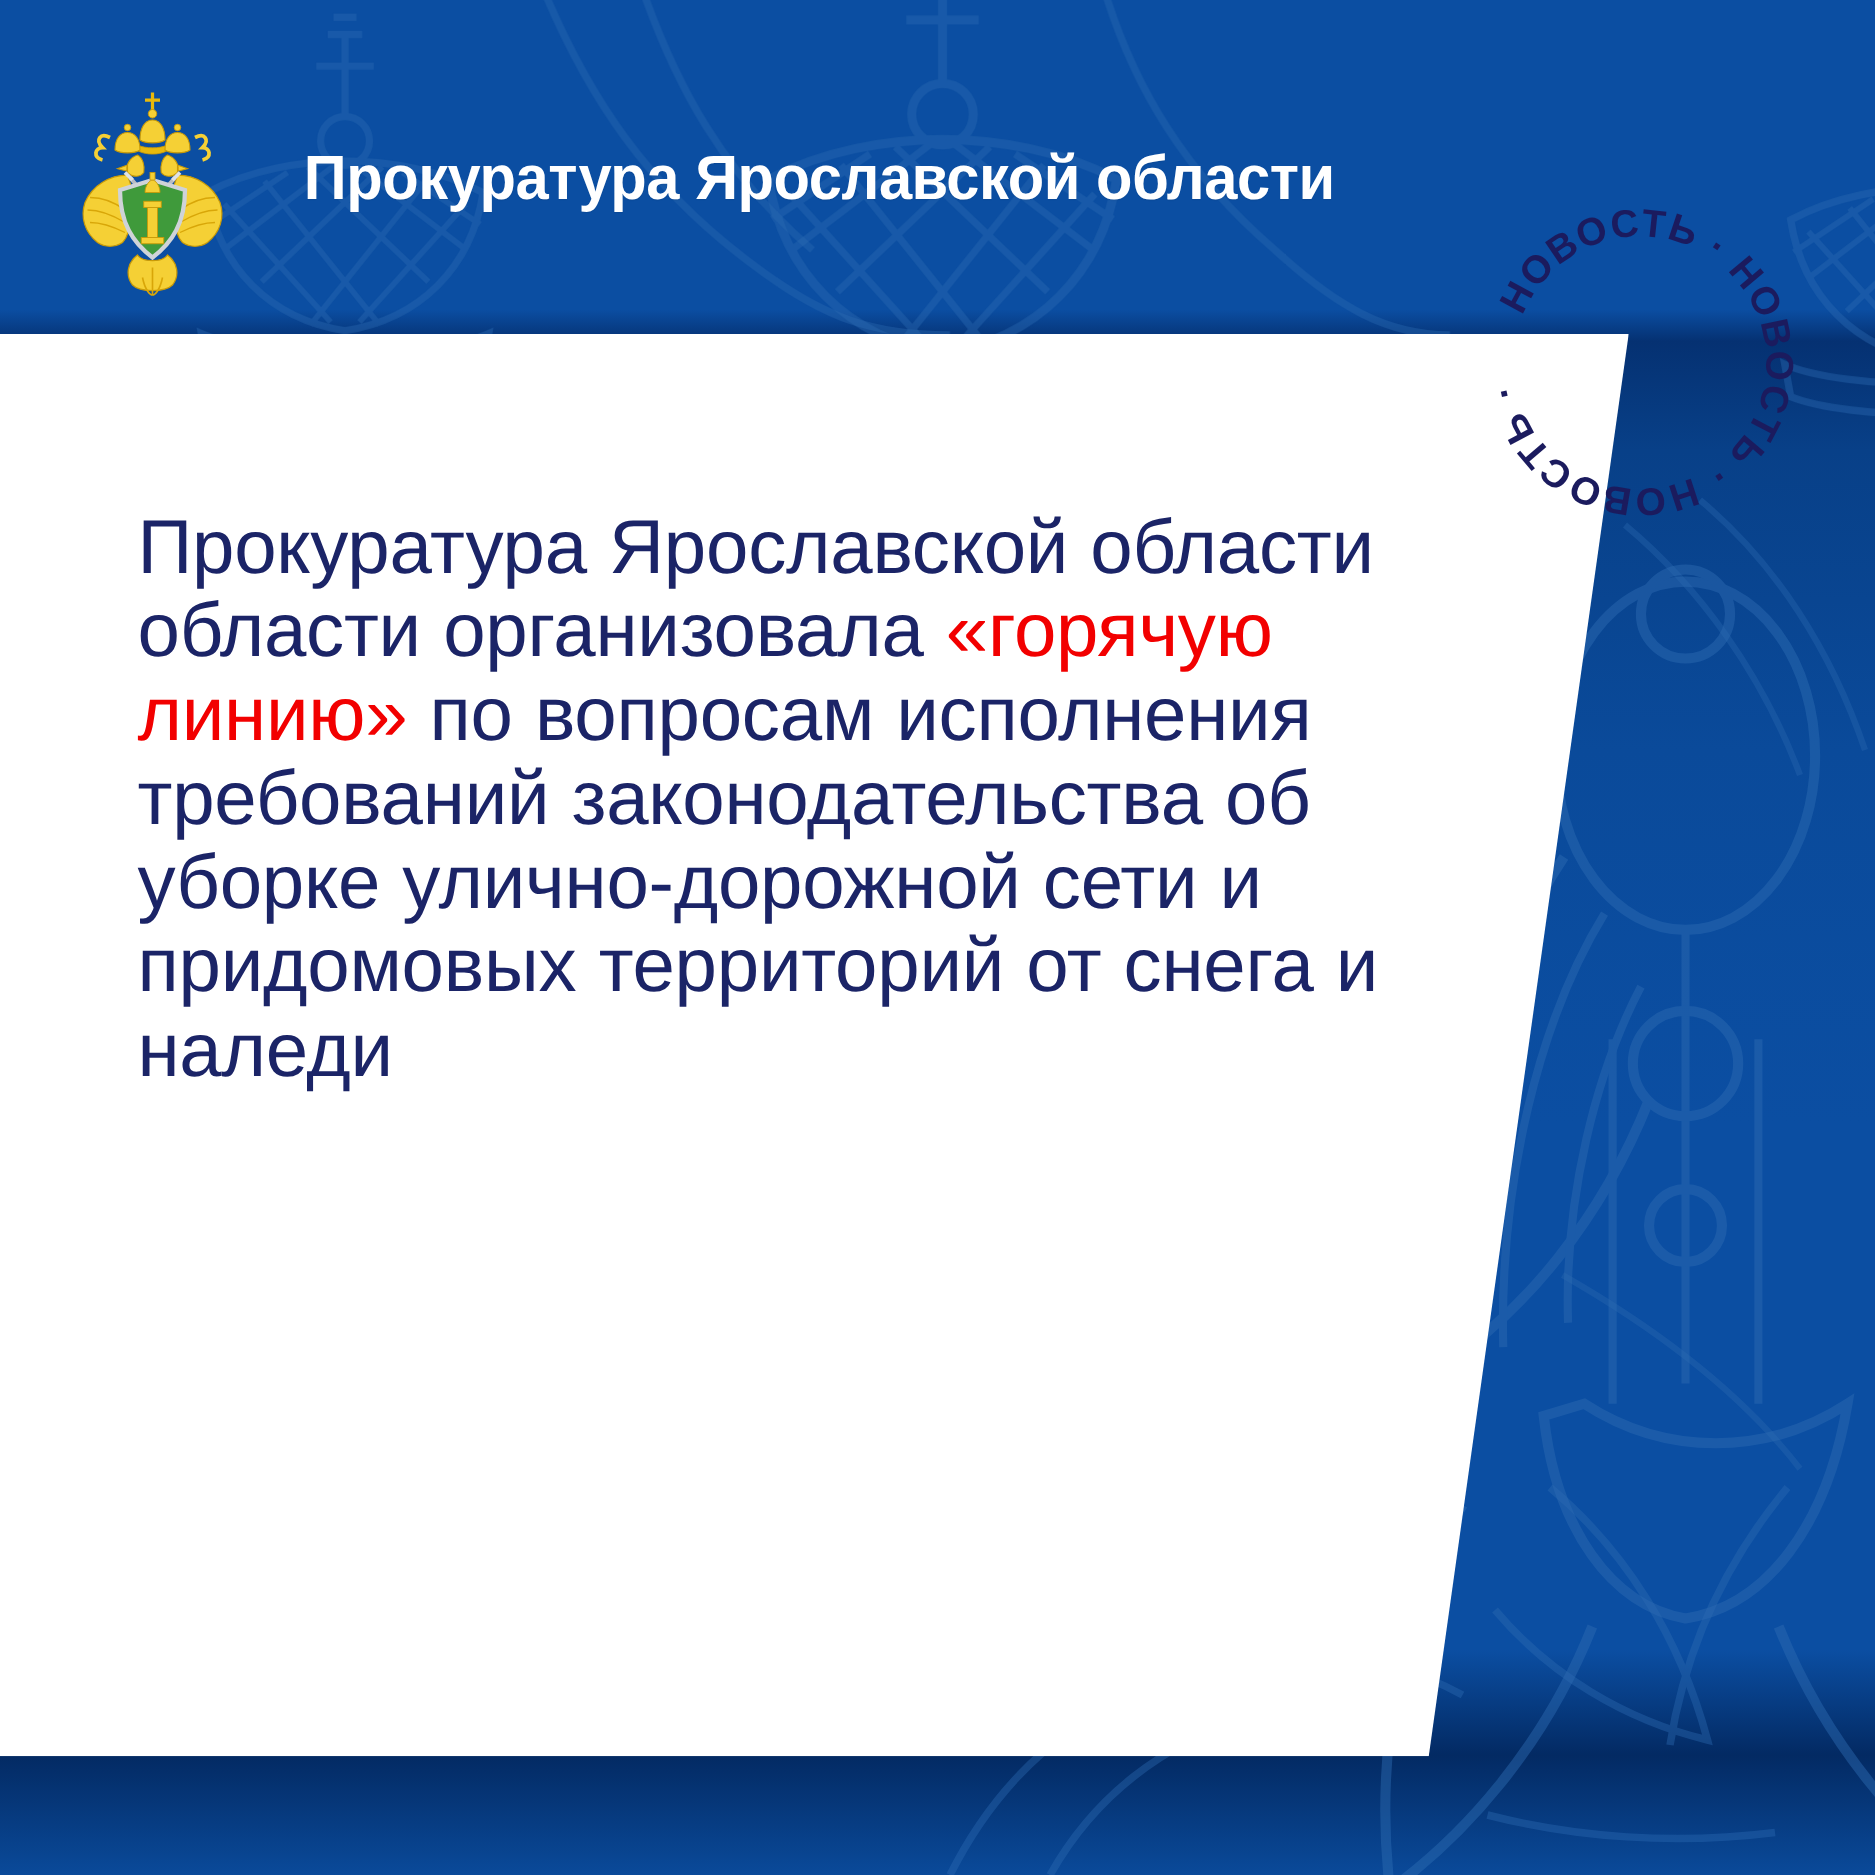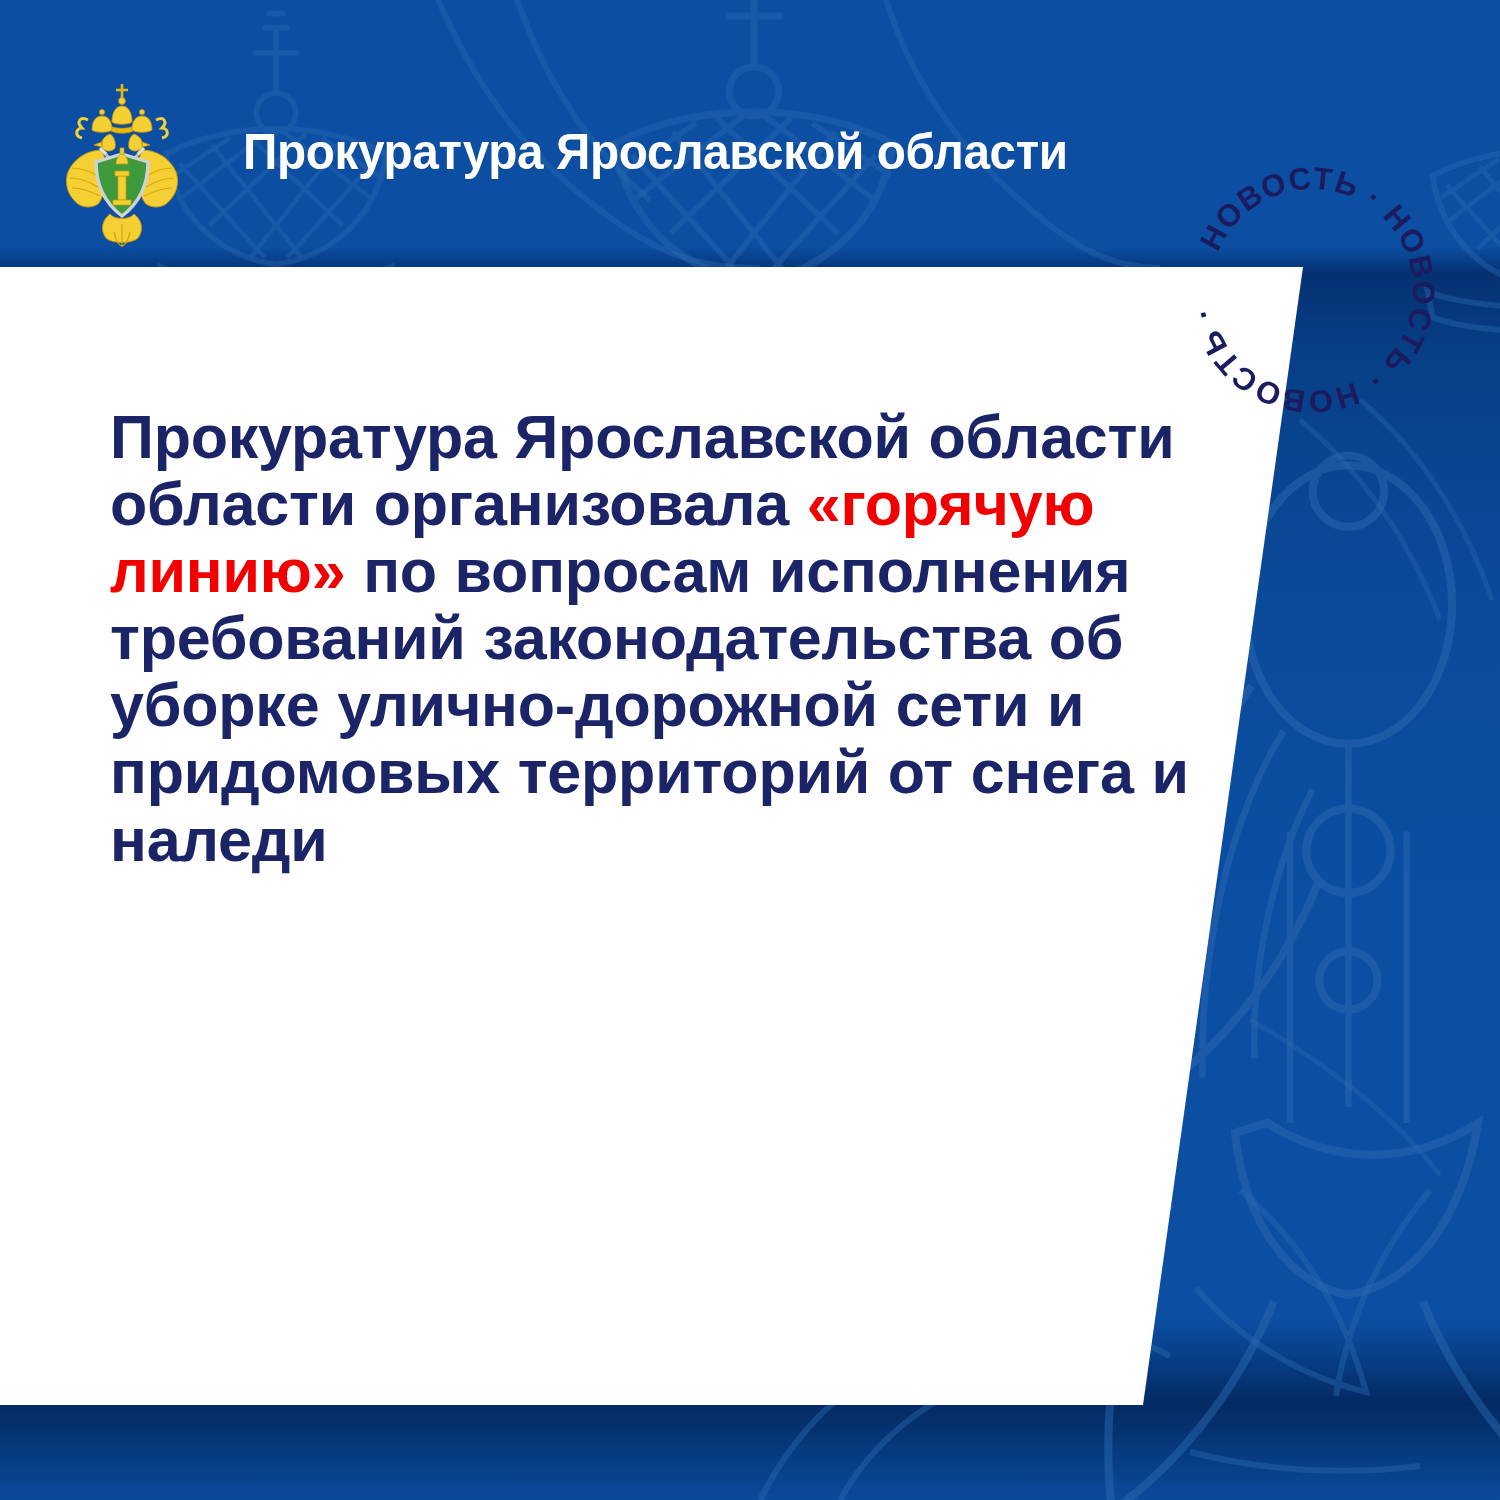--- a/index.html
+++ b/index.html
@@ -37,21 +37,21 @@
   
   .bg-watermark {
     position:absolute; inset:0;
     opacity:1;
     pointer-events:none;
   }
 
   
   .header {
     position:absolute;
-    left:0; top:14px; width:1500px; height:267px;
+    left:0; top:4px; width:1500px; height:267px;
     z-index:6;
   }
   .emblem {
     position:absolute; left:58px; top:62px;
     width:128px; height:175px;
   }
   .header-title {
     position:absolute;
     left:243px; top:109px;
     font-size:50px;
@@ -93,21 +93,21 @@
   }
 
   
   .body-text {
     position:absolute;
     left:110px; top:404px;
     width:1105px;
     z-index:7;
     font-size:61px;
     line-height:1.1;
-    font-weight:bold;
+    font-weight:normal;
     color:#1b2467;
     letter-spacing:-0.2px;
     word-spacing:1px;
   }
   .hl-red { color:#f20000; }
 </style>
 </head>
 <body>
 
 <div id="canvas">

